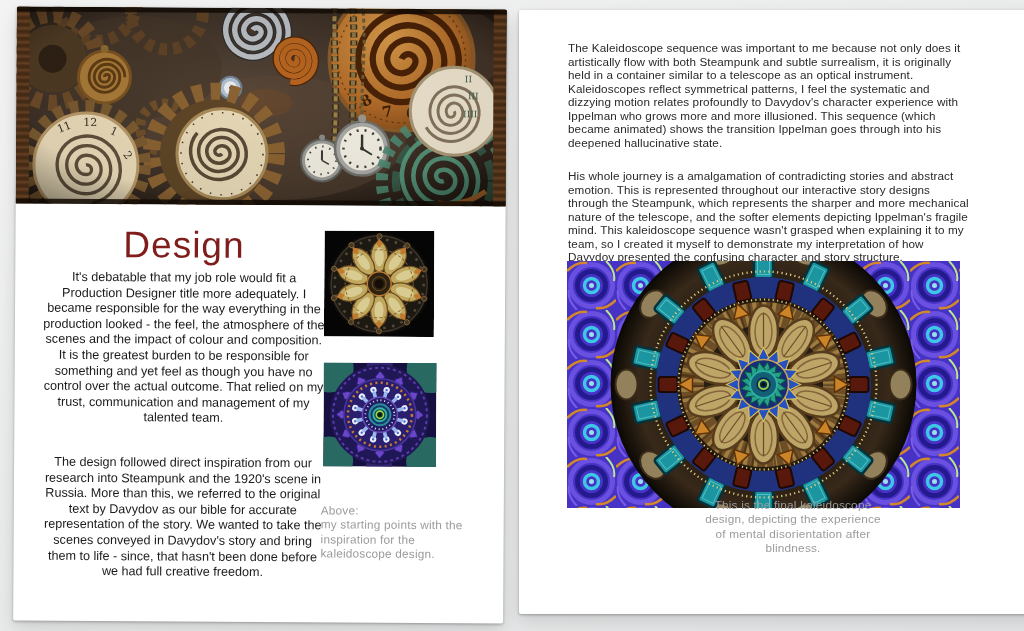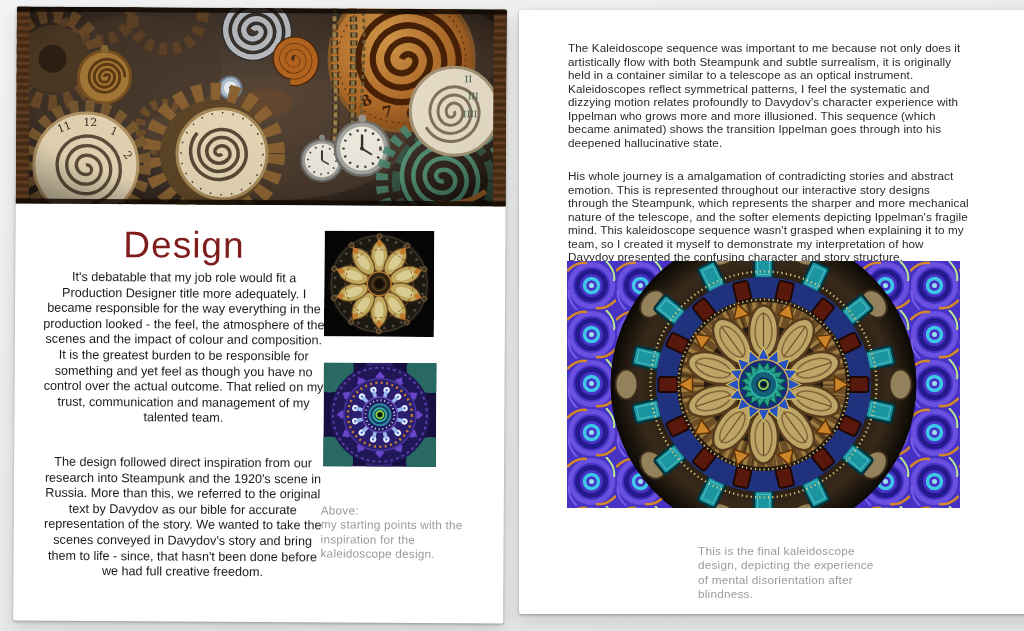--- a/index.html
+++ b/index.html
@@ -22,21 +22,21 @@
   #left-body p + p{margin-top:29px;}
   .inset{overflow:hidden;}
   #inset-gold{left:309px;top:222px;width:110px;height:106px;}
   #inset-blue{left:309px;top:354px;width:113px;height:104px;}
   .caption{font-size:11.8px;line-height:14.3px;color:#9b9b9b;white-space:pre-line;letter-spacing:.2px;}
   #left-caption{left:307px;top:495px;width:160px;}
   #right-body{left:49px;top:31px;width:403px;font-size:11.7px;line-height:13.5px;color:#292929;letter-spacing:.1px;}
   #right-body p{margin:0;}
   #right-body p + p{margin-top:20px;}
   #main-image{left:48px;top:251px;width:393px;height:247px;overflow:hidden;}
-  #right-caption{left:179px;top:534px;width:190px;}
+  #right-caption{left:179px;top:488px;width:190px;text-align:center;}
   svg{display:block;}
   svg text{font-family:"DejaVu Serif","Liberation Serif",serif;}
 </style>
 </head>
 <body>
 
 <div id="left-page" class="page">
 
   <div id="header-image" class="abs">
     <svg width="490" height="197" viewBox="0 0 490 197" preserveAspectRatio="none">

